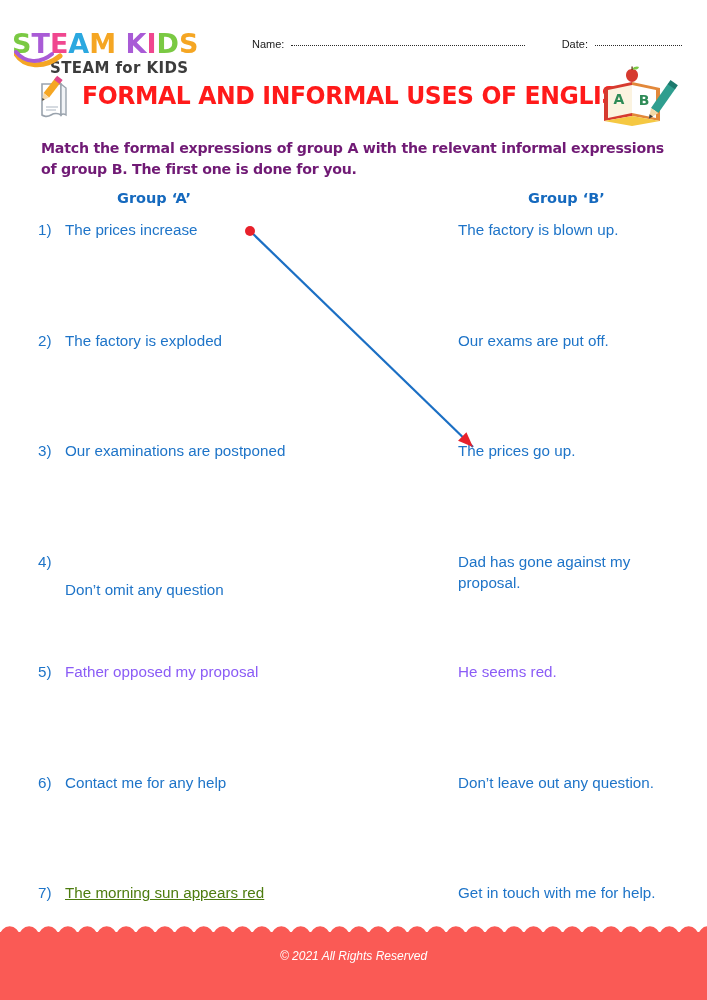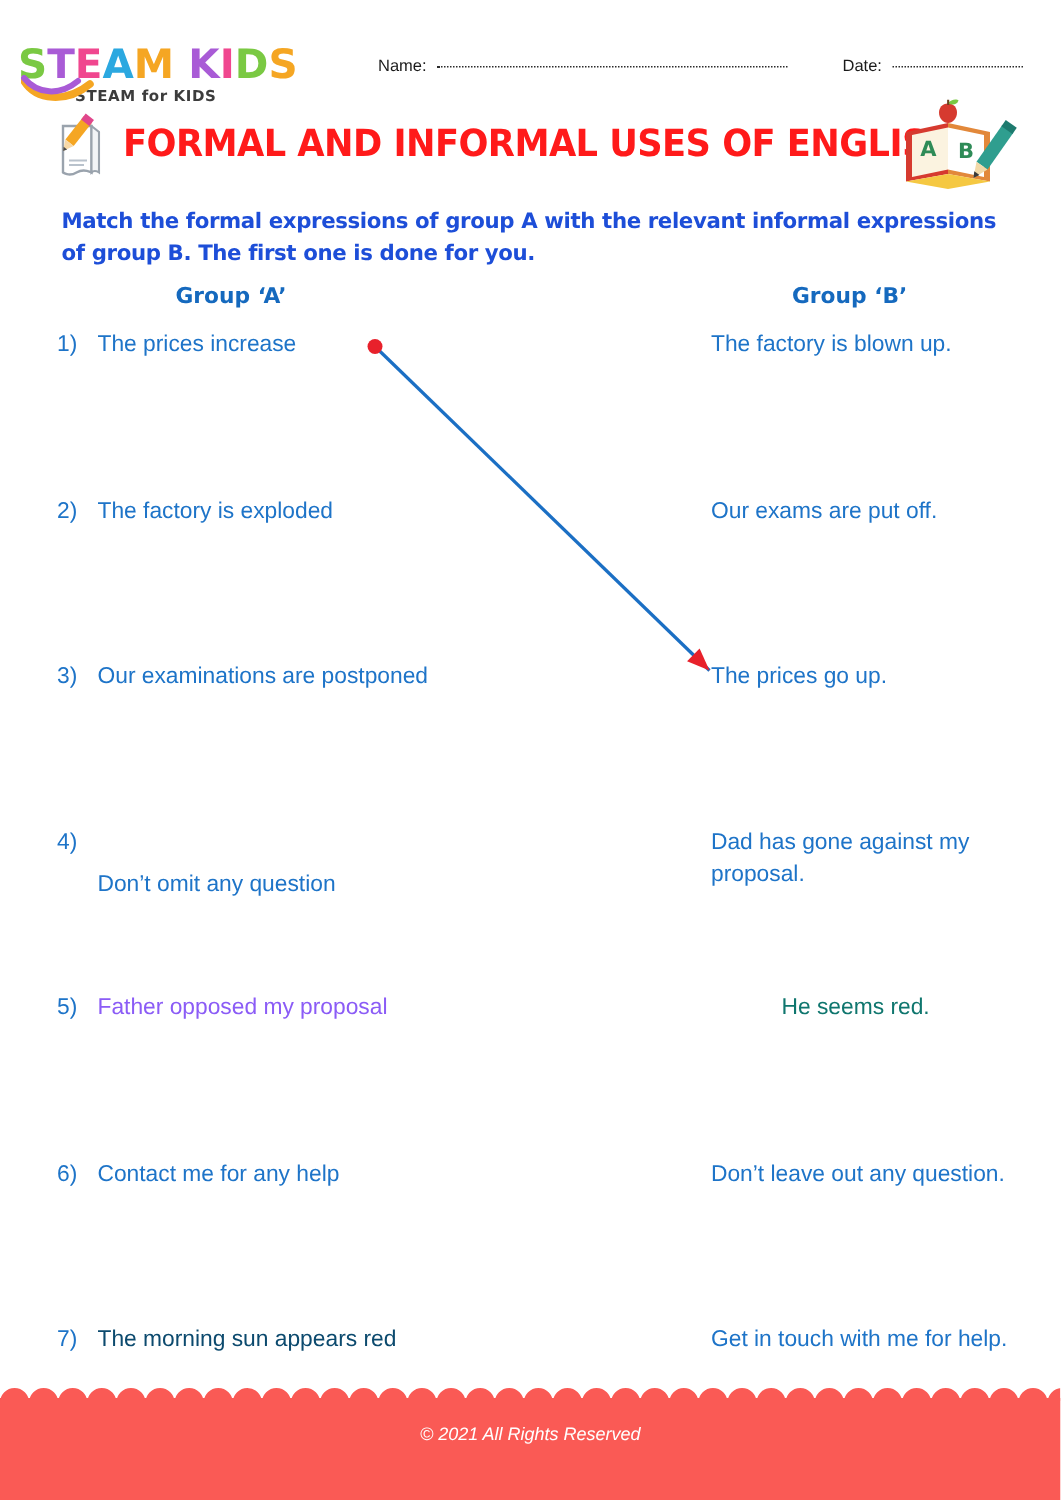--- a/index.html
+++ b/index.html
@@ -46,21 +46,21 @@
   .logo-swoosh {
     position: absolute;
     left: 2px; top: 20px;
     width: 56px; height: 22px;
     overflow: hidden;
     pointer-events: none;
   }
   .logo-sub {
     font-family: "DejaVu Sans", sans-serif;
     font-weight: bold;
-    font-size: 10px;
+    font-size: 15px;
     color: #3c3c3c;
     letter-spacing: 0.4px;
     margin-top: 1px;
     margin-left: 38px;
   }
 
   .name-row {
     position: absolute;
     left: 252px; top: 38px;
     width: 430px;
@@ -115,42 +115,42 @@
 
   
   .instructions {
     position: absolute;
     left: 41px; top: 138px;
     width: 634px;
     font-family: "DejaVu Sans", sans-serif;
     font-weight: bold;
     font-size: 14.2px;
     line-height: 21px;
-    color: #1d4ed8;
+    color: #701a75;
     letter-spacing: -0.25px;
   }
 
   
   .group-head {
     position: absolute;
     font-family: "DejaVu Sans", sans-serif;
     font-weight: bold;
     font-size: 14.5px;
     color: #1569BE;
   }
   .group-head.a { left: 117px; top: 190px; }
   .group-head.b { left: 528px; top: 190px; }
 
   
   .col {
     position: absolute;
     top: 219px;
   }
   .col-a { left: 38px; width: 260px; }
-  .col-b { left: 474px; width: 215px; }
+  .col-b { left: 458px; width: 215px; }
 
   .item {
     position: relative;
     height: 110.5px;
     font-family: "Liberation Sans", sans-serif;
     font-size: 15.2px;
     line-height: 21px;
     color: #1E74C8;
   }
   .item-a {
@@ -306,39 +306,39 @@
       <div class="item item-a">
         <span class="item-num" style="color: rgb(30, 116, 200);">5)</span>
         <span class="item-text" style="color: #8b5cf6;">Father opposed my proposal</span>
       </div>
       <div class="item item-a">
         <span class="item-num" style="color: rgb(30, 116, 200);">6)</span>
         <span class="item-text" style="color: rgb(30, 116, 200);">Contact me for any help</span>
       </div>
       <div class="item item-a">
         <span class="item-num" style="color: rgb(30, 116, 200);">7)</span>
-        <span class="item-text" style="color: #0c4a6e;">The morning sun appears red</span>
+        <span class="item-text" style="color: #4d7c0f; text-decoration: underline;">The morning sun appears red</span>
       </div>
     </div>
 
   <div class="col col-b" id="col-b">
       <div class="item item-b">
         <span class="item-text" style="color: rgb(30, 116, 200);">The factory is blown up.</span>
       </div>
       <div class="item item-b">
         <span class="item-text" style="color: rgb(30, 116, 200);">Our exams are put off.</span>
       </div>
       <div class="item item-b">
         <span class="item-text" style="color: rgb(30, 116, 200);">The prices go up.</span>
       </div>
       <div class="item item-b">
         <span class="item-text" style="color: rgb(30, 116, 200);">Dad has gone against my proposal.</span>
       </div>
       <div class="item item-b">
-        <span class="item-text" style="color: #0f766e; margin-left: 47px;">He seems red.</span>
+        <span class="item-text" style="color: #8b5cf6;">He seems red.</span>
       </div>
       <div class="item item-b">
         <span class="item-text" style="color: rgb(30, 116, 200);">Don’t leave out any question.</span>
       </div>
       <div class="item item-b">
         <span class="item-text" style="color: rgb(30, 116, 200);">Get in touch with me for help.</span>
       </div>
     </div>
 
   <svg class="match-layer" id="match-layer" width="707" height="1000" viewBox="0 0 707 1000">

